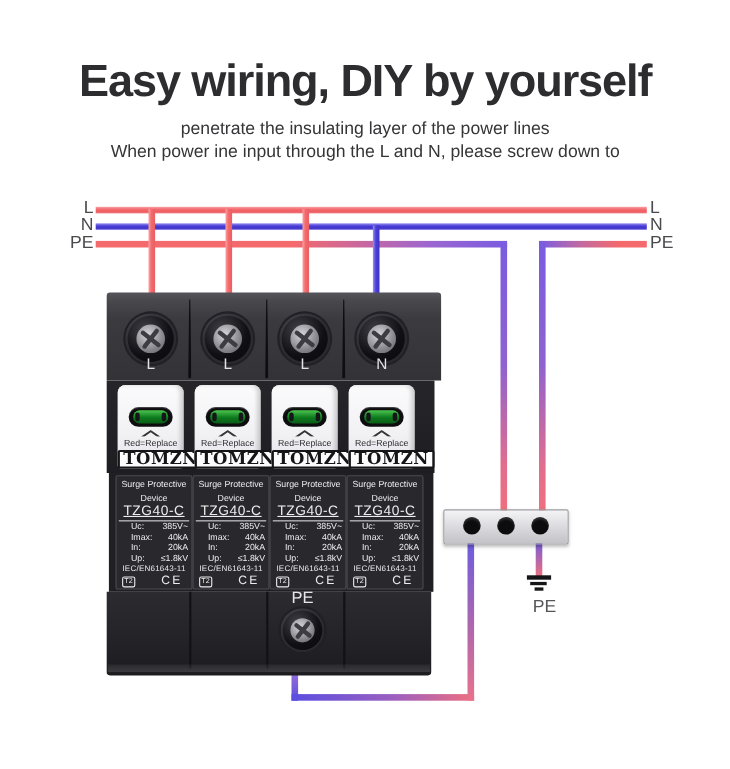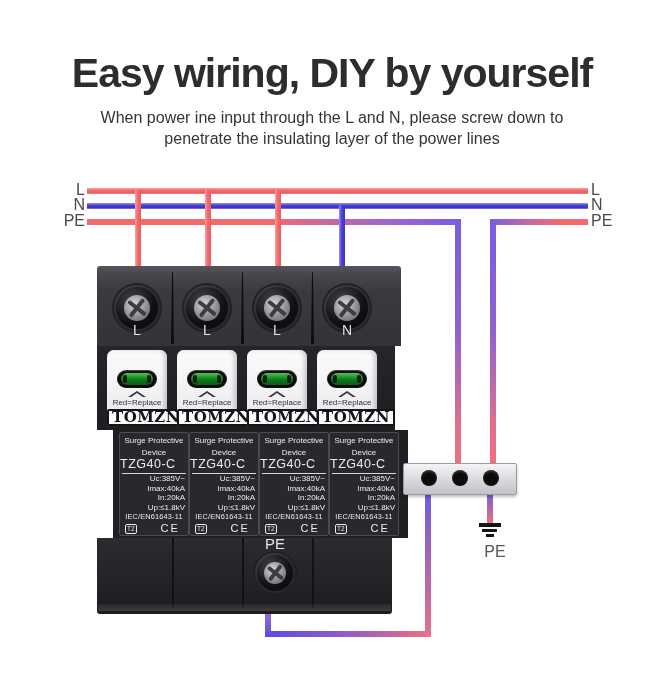--- a/index.html
+++ b/index.html
@@ -59,27 +59,27 @@
   .pill-green::before,.pill-green::after{content:"";position:absolute;top:2px;bottom:2px;width:4px;
         background:#15151a;border-radius:2px;}
   .pill-green::before{left:2px;} .pill-green::after{right:2px;}
   .chev{width:18px;height:6px;margin:3px auto 0;background:#35353a;
         clip-path:polygon(0 100%,50% 0,100% 100%,82% 100%,50% 32%,18% 100%);}
   .red-replace{font-size:8px;line-height:9px;text-align:center;color:#2e2e32;margin-top:1px;}
   .brand-box{margin:2px auto 0;width:fit-content;border:2px solid #151518;border-radius:2px;
         padding:0 3px;background:#fcfcfd;color:#151518;font-family:"DejaVu Serif",serif;
         font-weight:bold;font-size:15px;line-height:13px;letter-spacing:.5px;}
 
-  .dev-spec{position:absolute;left:16px;top:164px;width:295px;height:108px;background:#202024;}
+  .dev-spec{position:absolute;left:2px;top:164px;width:295px;height:108px;background:#202024;}
   .spec-label{position:absolute;top:2px;width:68px;height:102px;background:#29292d;
         border:1px solid #4b4b50;border-radius:2px;color:#ededf0;}
   .sp-prod{font-size:8px;line-height:9px;text-align:center;margin-top:3px;}
-  .sp-model{font-size:12.5px;line-height:15px;letter-spacing:.5px;}
+  .sp-model{font-size:12.5px;line-height:15px;text-align:center;letter-spacing:.5px;text-decoration:underline;}
   .sp-sep{border-top:1px solid #d8d8dc;margin:1px 2px 0;}
-  .sp-row{display:flex;justify-content:flex-end;font-size:8px;line-height:9.5px;padding:0 3px;}
+  .sp-row{display:flex;justify-content:space-between;font-size:8px;line-height:9.5px;padding:0 3px;margin-left:10px;}
   .sp-std{font-size:7.3px;line-height:10px;text-align:center;letter-spacing:.2px;white-space:nowrap;}
   .sp-badges{display:flex;align-items:center;gap:24px;padding:1px 5px 0;}
   .t2-badge{border:1px solid #ededf0;border-radius:2px;font-size:6.5px;line-height:8px;padding:0 1px;}
   .ce-mark{font-size:11px;line-height:11px;letter-spacing:2px;}
 
   .dev-bottom{position:absolute;left:0;top:272px;width:295px;height:76px;border-radius:0 0 3px 3px;
         background:linear-gradient(180deg,#2c2c30 0%,#242428 55%,#1c1c20 100%);}
   .dev-bottom::after{content:"";position:absolute;left:1px;right:1px;bottom:3px;height:7px;
         background:linear-gradient(180deg,rgba(255,255,255,.05),rgba(255,255,255,.14));}
   .bsep{position:absolute;top:0;width:2px;height:70px;background:#121215;}
@@ -101,22 +101,22 @@
   .gnd-label{position:absolute;left:478px;top:543px;width:34px;text-align:center;
         font-size:16px;color:#55555a;z-index:3;}
 </style>
 </head>
 <body>
 
 <div class="canvas">
 
   <div class="title">Easy wiring, DIY by yourself</div>
   <div class="subtitle">
+    <div>penetrate the insulating layer of the power lines</div>
     <div>When power ine input through the L and N, please screw down to</div>
-    <div>penetrate the insulating layer of the power lines</div>
   </div>
 
   <div class="bus-label left" style="top:182px;">L</div>
   <div class="bus-label left" style="top:197px;">N</div>
   <div class="bus-label left" style="top:213px;">PE</div>
   <div class="bus-label right" style="top:182px;">L</div>
   <div class="bus-label right" style="top:197px;">N</div>
   <div class="bus-label right" style="top:213px;">PE</div>
 
   <div class="wire bus-red" style="left:87px;top:188px;width:501px;height:6px;"></div>

